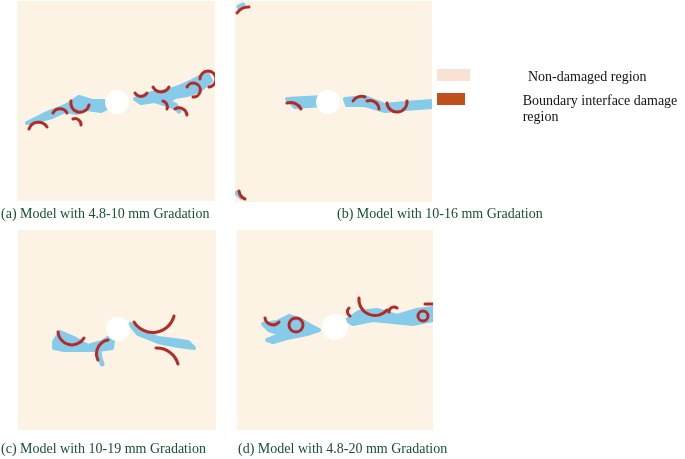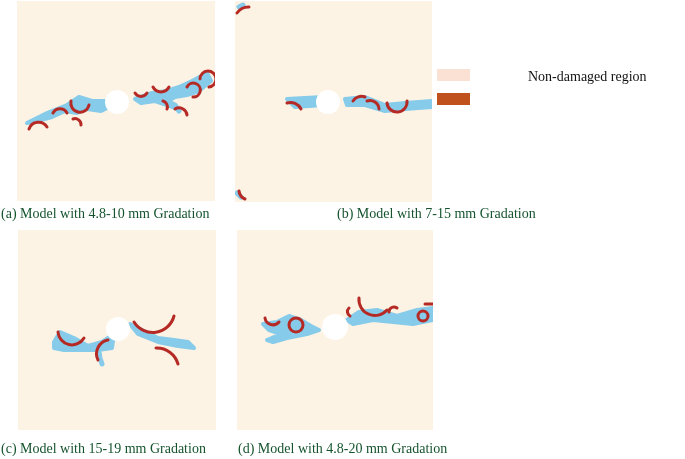--- a/index.html
+++ b/index.html
@@ -51,49 +51,50 @@
       <path d="M2 12 A14 14 0 0 1 14 6"></path>
       <path d="M4 190 A10 10 0 0 0 10 198"></path>
       <path d="M52 102 A12 12 0 0 1 66 108"></path>
       <path d="M118 100 A10 10 0 0 1 130 96"></path>
       <path d="M132 100 A9 9 0 0 1 144 108"></path>
       <path d="M152 102 A10 10 0 0 0 172 100"></path>
     </g>
     <circle cx="93" cy="101" r="12" fill="#ffffff"></circle>
   </svg>
 </div>
-<div class="caption" style="left:337px;top:206px;">(b)  Model with 7-15 mm Gradation</div>
+<div class="caption" style="left:337px;top:206px;">(b)  Model with 10-16 mm Gradation</div>
 
 <div class="legend">
   <div class="legend-item">
     <div class="swatch" style="background:#fbe1d3;"></div>
     <span class="legend-label">Non-damaged region</span>
   </div>
   <div class="legend-item">
     <div class="swatch" style="background:#c0501c;"></div>
+    <span class="legend-label">Boundary interface damage region</span>
   </div>
 </div>
 
 <div class="panel" style="left:18px;top:230px;width:198px;height:200px;">
   <svg viewBox="0 0 198 200">
     <g fill="#86cbea" stroke="#86cbea" stroke-linecap="round" stroke-linejoin="round">
       <path d="M36 112 L42 102 L56 108 L70 116 L84 112 L96 104 L94 118 L80 120 L66 120 L46 120 L36 118 Z" stroke-width="4"></path>
       <path d="M112 94 L124 100 L140 108 L156 110 L170 112 L176 118 L160 116 L140 112 L120 104 Z" stroke-width="4"></path>
       <path d="M80 116 L82 128 L84 134" stroke-width="5" fill="none"></path>
     </g>
     <g fill="none" stroke="#b52a25" stroke-width="3" stroke-linecap="round">
       <path d="M40 102 A14 14 0 0 0 66 108"></path>
       <path d="M90 110 A14 14 0 0 0 80 130"></path>
       <path d="M116 92 A22 22 0 0 0 156 86"></path>
       <path d="M138 118 A22 22 0 0 1 160 134"></path>
     </g>
     <circle cx="100" cy="99" r="12" fill="#ffffff"></circle>
   </svg>
 </div>
-<div class="caption" style="left:1px;top:441px;">(c)  Model with 15-19 mm Gradation</div>
+<div class="caption" style="left:1px;top:441px;">(c)  Model with 10-19 mm Gradation</div>
 
 <div class="panel" style="left:237px;top:230px;width:196px;height:200px;">
   <svg viewBox="0 0 196 200">
     <g fill="#86cbea" stroke="#86cbea" stroke-linecap="round" stroke-linejoin="round">
       <path d="M26 94 L40 92 L52 86 L64 90 L74 96 L82 100 L70 104 L50 108 L36 112 L30 110 L44 104 L32 100 Z" stroke-width="4"></path>
       <path d="M110 90 L122 82 L140 80 L160 86 L180 80 L196 78 L196 90 L176 94 L156 92 L136 90 L116 94 Z" stroke-width="4"></path>
     </g>
     <g fill="none" stroke="#b52a25" stroke-width="3" stroke-linecap="round">
       <path d="M28 88 A8 8 0 0 0 42 92"></path>
       <circle cx="59" cy="95" r="7"></circle>

